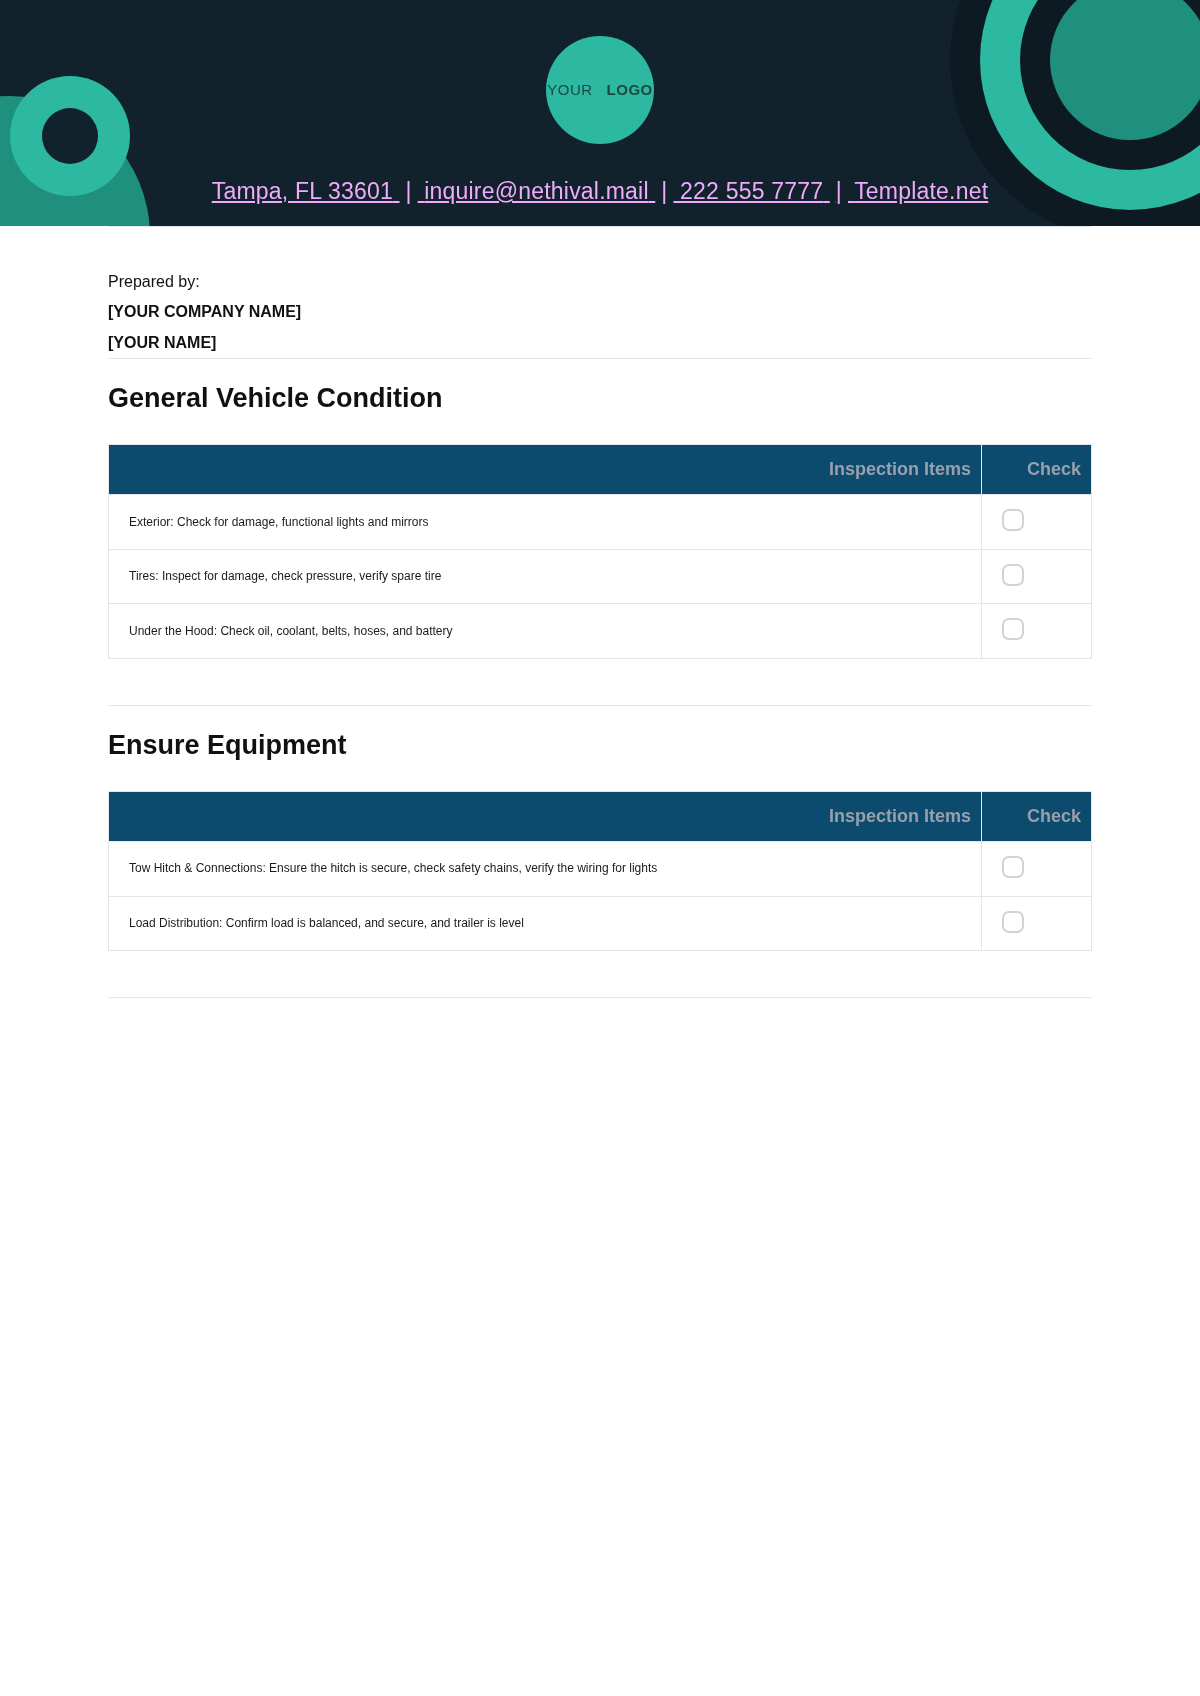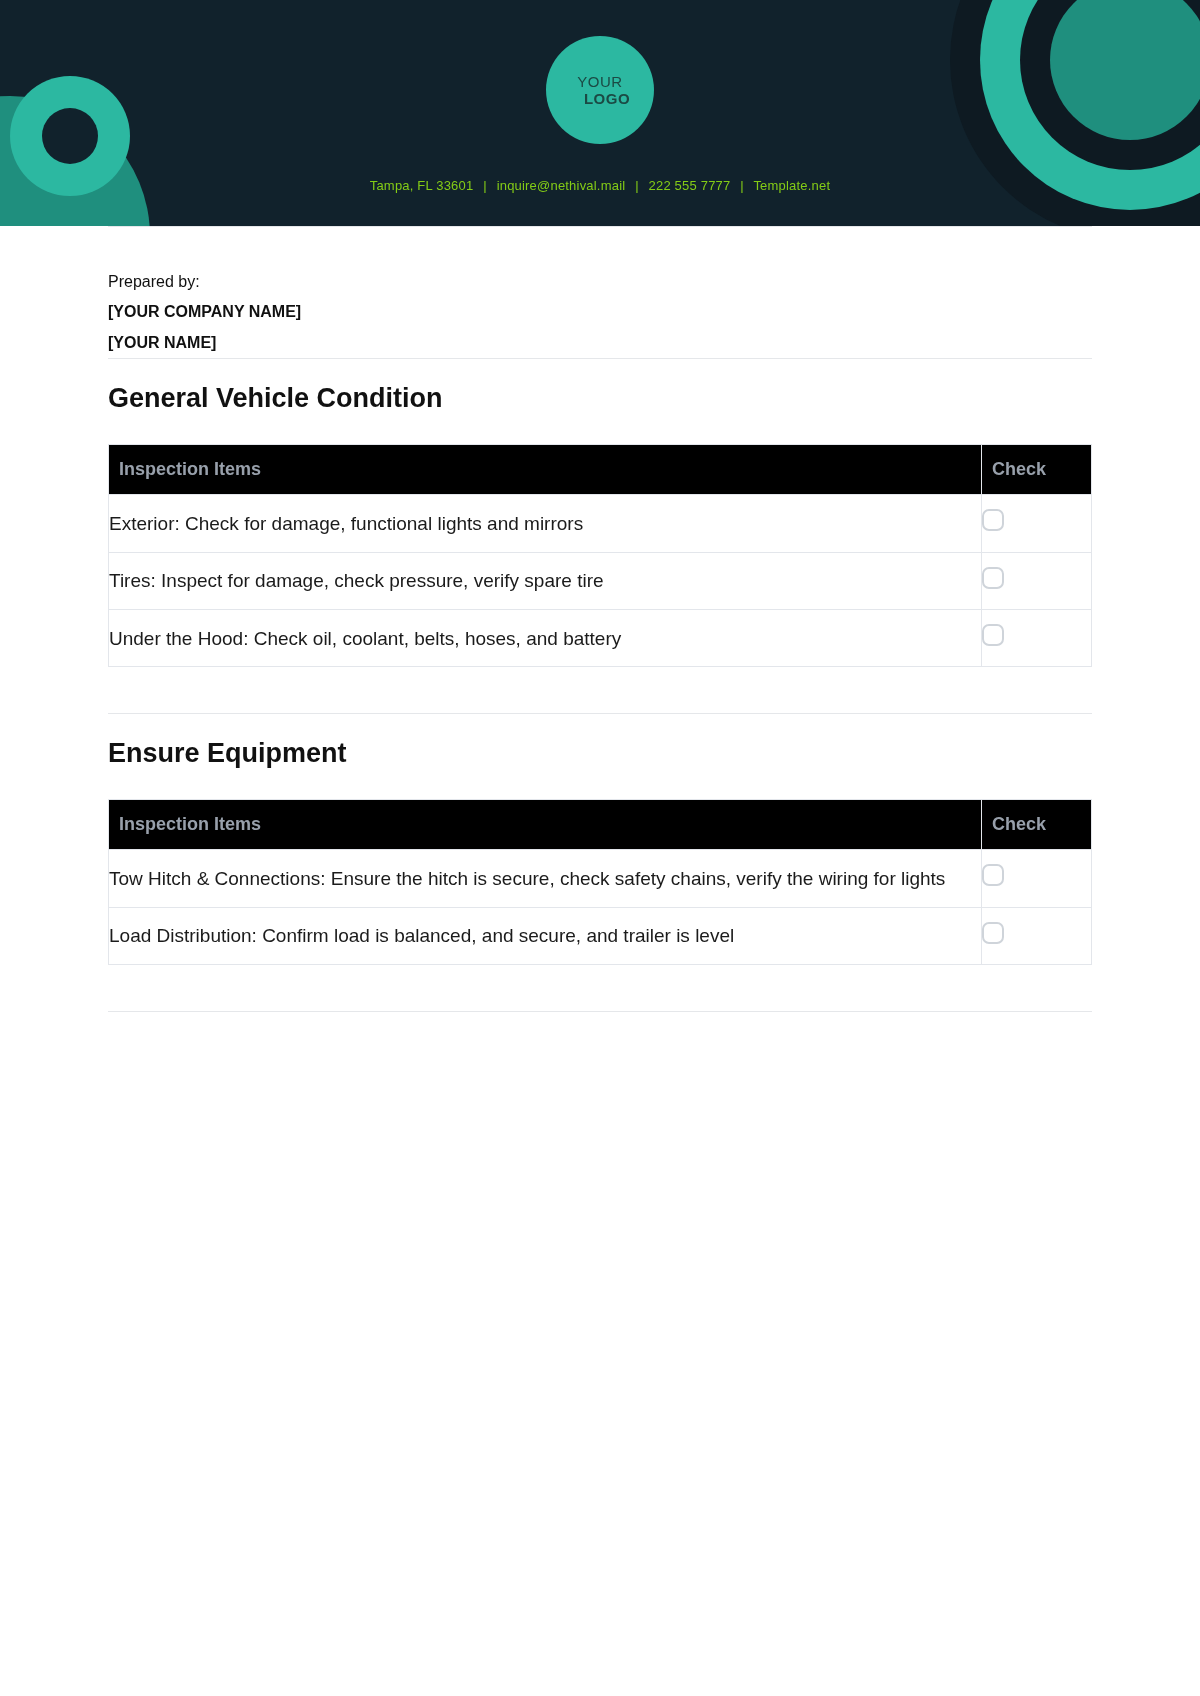--- a/index.html
+++ b/index.html
@@ -61,39 +61,40 @@
   .logo-badge {
     position: absolute;
     top: 36px;
     left: 50%;
     transform: translateX(-50%);
     width: 108px;
     height: 108px;
     border-radius: 50%;
     background: #2cb8a1;
     display: flex;
-    flex-direction: column;
+    flex-direction: row;
     justify-content: center;
     align-items: center;
     color: #1b4a44;
     font-size: 15px;
     line-height: 1.15;
     letter-spacing: 0.5px;
   }
   .logo-badge .l1 { font-weight: 500; }
   .logo-badge .l2 { font-weight: 800; margin-left: 14px; }
 
   .contact-line {
     position: absolute;
     top: 178px;
     width: 100%;
     text-align: center;
-    color: #84cc16;
-    font-size: 13px;
+    color: #f0abfc;
+    font-size: 23px;
     letter-spacing: 0.2px;
+    text-decoration: underline;
   }
   .contact-line .sep { margin: 0 6px; }
 
   .page {
     padding: 0 108px;
   }
 
   h1.title {
     font-size: 37px;
     font-weight: 800;
@@ -125,34 +126,34 @@
     margin-top: 24px;
     margin-bottom: 30px;
   }
 
   table.check {
     width: 100%;
     border-collapse: collapse;
     margin-bottom: 46px;
   }
   table.check th {
-    background: #000000;
+    background: #0c4a6e;
     color: #98a0ab;
     font-weight: 700;
     font-size: 18px;
     padding: 14px 10px;
     border: 1px solid #e3e6eb;
-    text-align: left;
+    text-align: right;
   }
   table.check th.items { width: auto; }
   table.check th.chk   { width: 110px; }
   table.check td {
     border: 1px solid #e3e6eb;
-    padding: 12px 0;
-    font-size: 19px;
+    padding: 12px 20px;
+    font-size: 12px;
     color: #1b1b1b;
     line-height: 1.55;
     vertical-align: middle;
   }
   table.check td.chk {
     text-align: left;
     vertical-align: top;
     padding-top: 14px;
   }
   .checkbox {

